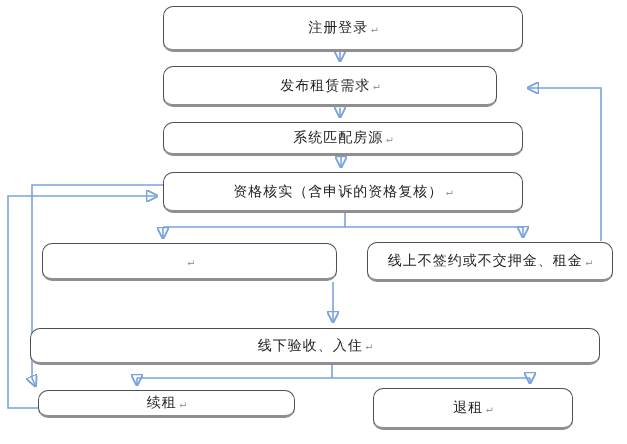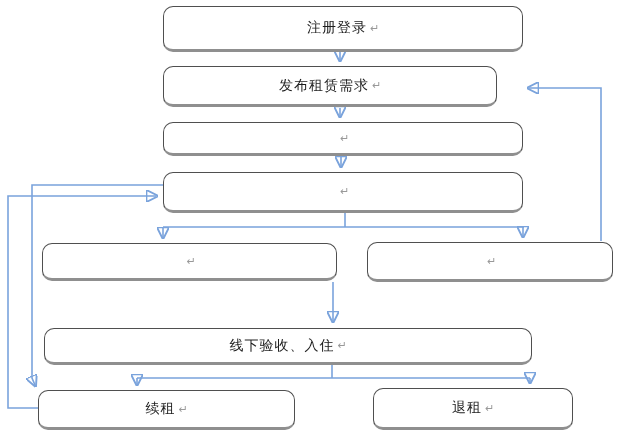--- a/index.html
+++ b/index.html
@@ -1,18 +1,18 @@
 <!DOCTYPE html>
 <html><head>
 <meta charset="utf-8">
 <style>
   html,body{margin:0;padding:0;background:#ffffff;}
   #canvas{
     position:relative;width:627px;height:444px;background:#ffffff;overflow:hidden;
-    font-family:Liberation Serif, serif;
+    font-family:Liberation Mono, monospace;
   }
   .node{
     position:absolute;box-sizing:border-box;background:#ffffff;
     border:1.4px solid #4f4f4f;border-bottom:3px solid #8f8f8f;border-radius:10px;
     display:flex;align-items:center;justify-content:center;
     font-size:14px;color:#1c1c1c;letter-spacing:1px;white-space:nowrap;
     z-index:2;
   }
   .ret{color:#999;font-size:11px;margin-left:3px;letter-spacing:0;}
   #edges{position:absolute;left:0;top:0;z-index:1;}
@@ -48,41 +48,44 @@
     <span>注册登录</span>
       <span class="ret">↵</span>
   </div>
 
   <div class="node" style="left:163px;top:66px;width:334px;height:41px">
     <span>发布租赁需求</span>
       <span class="ret">↵</span>
   </div>
 
   <div class="node" style="left:163px;top:122px;width:360px;height:34px">
+    <span>系统匹配房源</span>
       <span class="ret">↵</span>
   </div>
 
   <div class="node" style="left:163px;top:172px;width:360px;height:41px">
+    <span>资格核实（含申诉的资格复核）</span>
       <span class="ret">↵</span>
   </div>
 
   <div class="node" style="left:42px;top:243px;width:295px;height:38px">
       <span class="ret">↵</span>
   </div>
 
   <div class="node" style="left:367px;top:242px;width:246px;height:40px">
+    <span>线上不签约或不交押金、租金</span>
       <span class="ret">↵</span>
   </div>
 
-  <div class="node" style="left:44px;top:328px;width:488px;height:37px">
+  <div class="node" style="left:30px;top:328px;width:570px;height:37px">
     <span>线下验收、入住</span>
       <span class="ret">↵</span>
   </div>
 
-  <div class="node" style="left:38px;top:390px;width:257px;height:40px">
+  <div class="node" style="left:38px;top:390px;width:257px;height:28px">
     <span>续租</span>
       <span class="ret">↵</span>
   </div>
 
   <div class="node" style="left:373px;top:388px;width:200px;height:42px">
     <span>退租</span>
       <span class="ret">↵</span>
   </div>
 
 </div>

